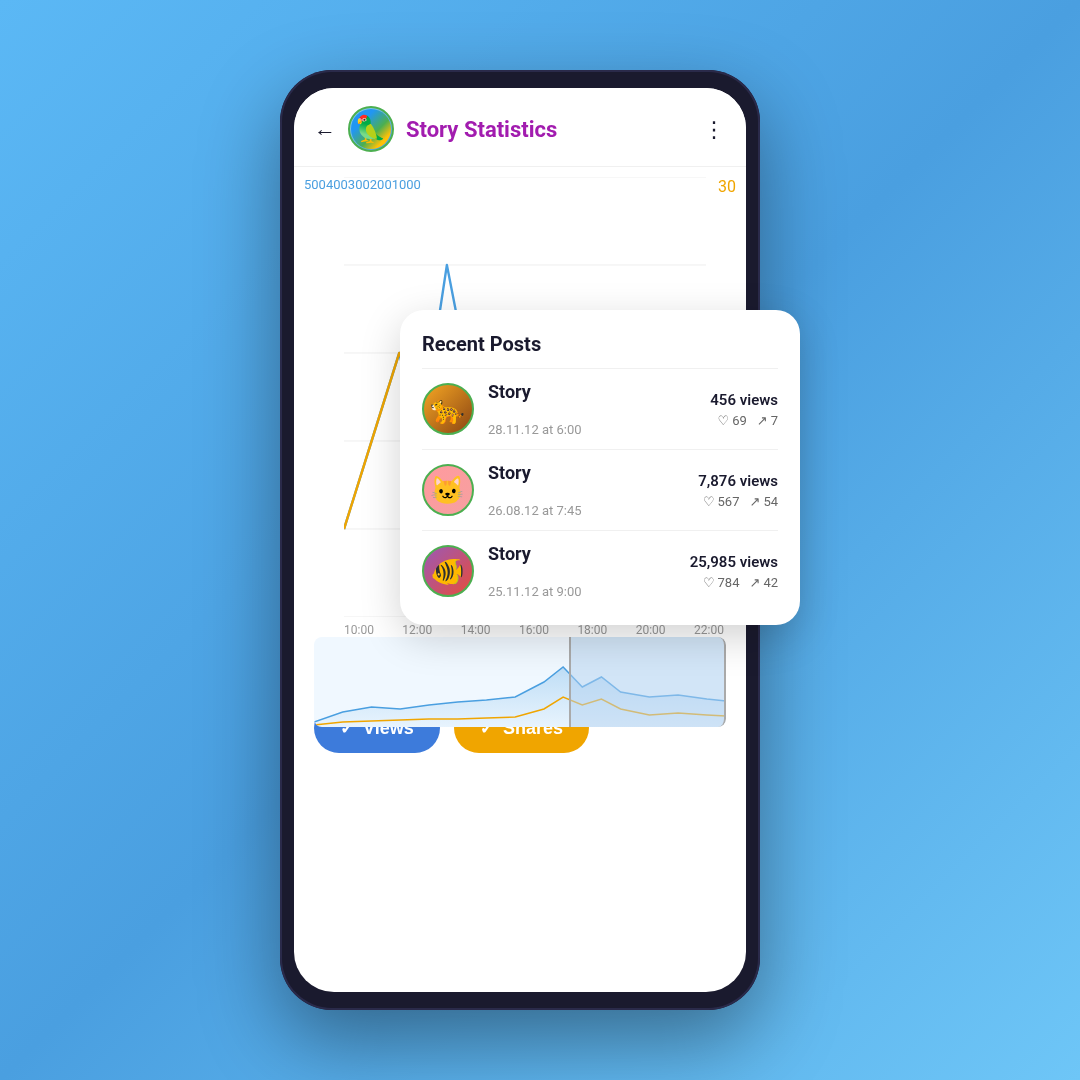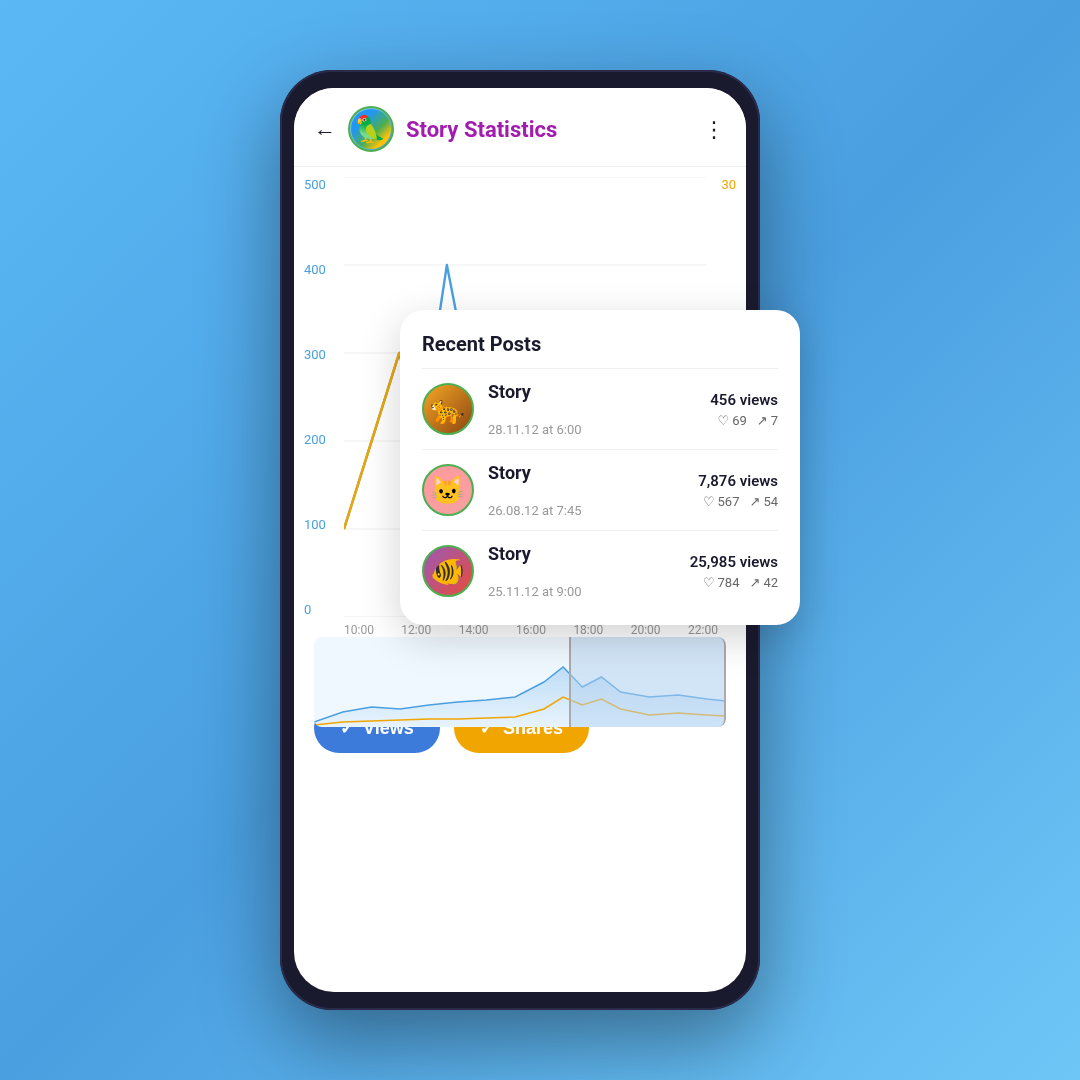--- a/index.html
+++ b/index.html
@@ -110,21 +110,21 @@
       padding: 10px 10px 0 10px;
       height: 520px;
       background: #fff;
     }
 
     .chart-y-labels {
       position: absolute;
       left: 10px;
       top: 10px;
       display: flex;
-      flex-direction: column;
+      flex-direction: row;
       justify-content: space-between;
       height: 440px;
     }
 
     .chart-y-label {
       font-size: 13px;
       color: #4a9fe0;
       font-weight: 400;
     }
 
@@ -132,42 +132,42 @@
       position: absolute;
       right: 10px;
       top: 10px;
       display: flex;
       flex-direction: column;
       justify-content: space-between;
       height: 440px;
     }
 
     .chart-y-right-label {
-      font-size: 13px;
+      font-size: 16px;
       color: #f0a500;
       font-weight: 400;
       text-align: right;
     }
 
     .chart-svg-container {
       margin-left: 40px;
       margin-right: 30px;
       height: 440px;
     }
 
     .chart-svg-container svg {
       width: 100%;
       height: 100%;
     }
 
     .chart-x-labels {
       display: flex;
       justify-content: space-between;
       margin-left: 40px;
-      margin-right: 18px;
+      margin-right: 12px;
       padding-top: 6px;
       align-items: flex-end;
     }
 
     .chart-x-label {
       font-size: 12px;
       color: #999;
     }
 
     

